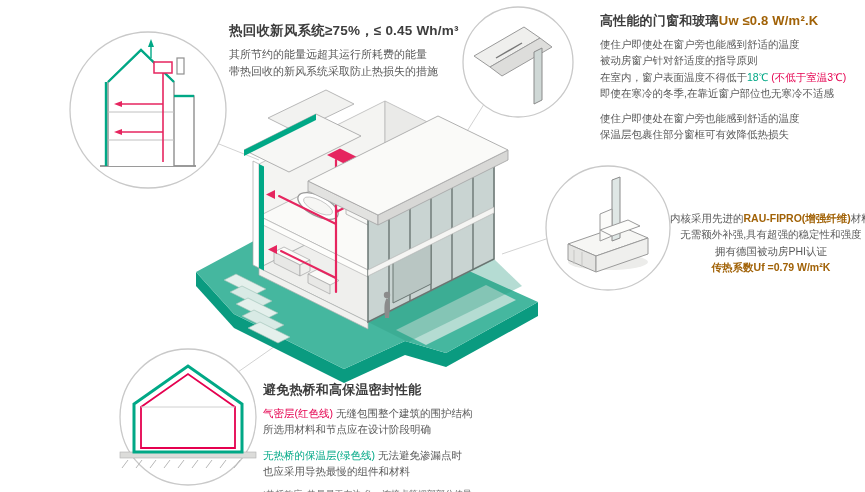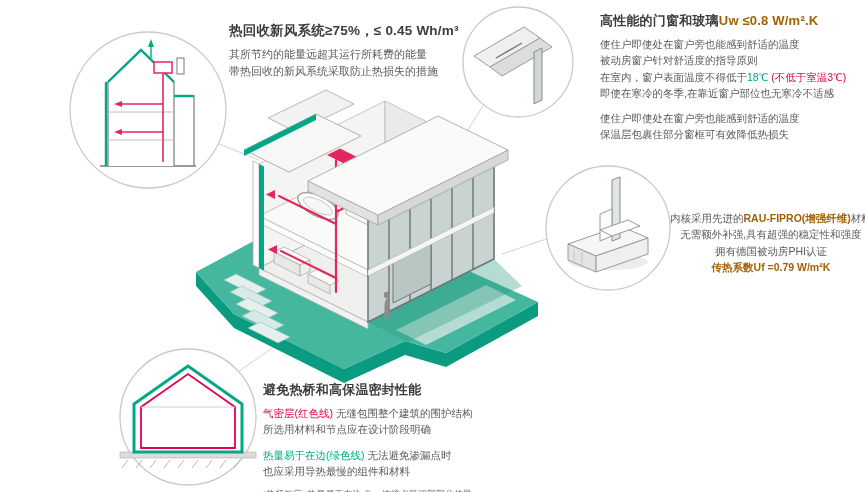--- a/index.html
+++ b/index.html
@@ -233,20 +233,20 @@
 
   <div class="blk" style="left:247px;top:381px;">
     <div class="t-title">避免热桥和高保温密封性能</div>
     <div class="t-body mt">
       <div class="line">
         <span class="redtxt">气密层(红色线)</span><span> 无缝包围整个建筑的围护结构</span>
       </div>
       <div class="line">所选用材料和节点应在设计阶段明确</div>
       <div class="gap"></div>
       <div class="line">
-        <span class="tealtxt">热量易于在边(绿色线)</span><span> 无法避免渗漏点时</span>
+        <span class="tealtxt">无热桥的保温层(绿色线)</span><span> 无法避免渗漏点时</span>
       </div>
       <div class="line">也应采用导热最慢的组件和材料</div>
       <div class="fn">*热桥效应: 热量易于在边,角、连接点等细部部分传导</div>
     </div>
   </div>
 
 </div>
 
 </body></html>

